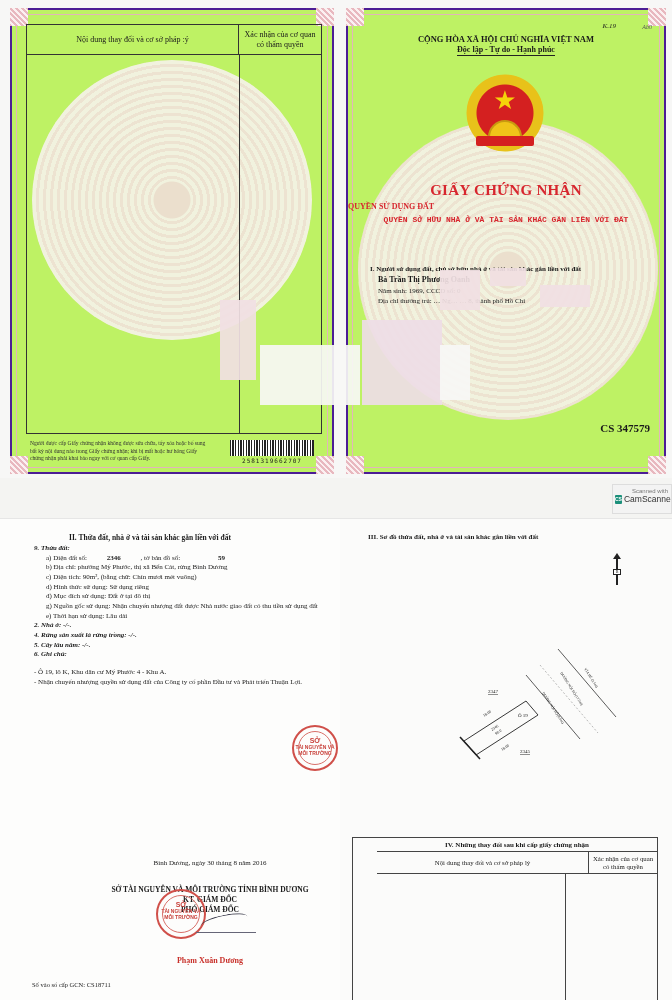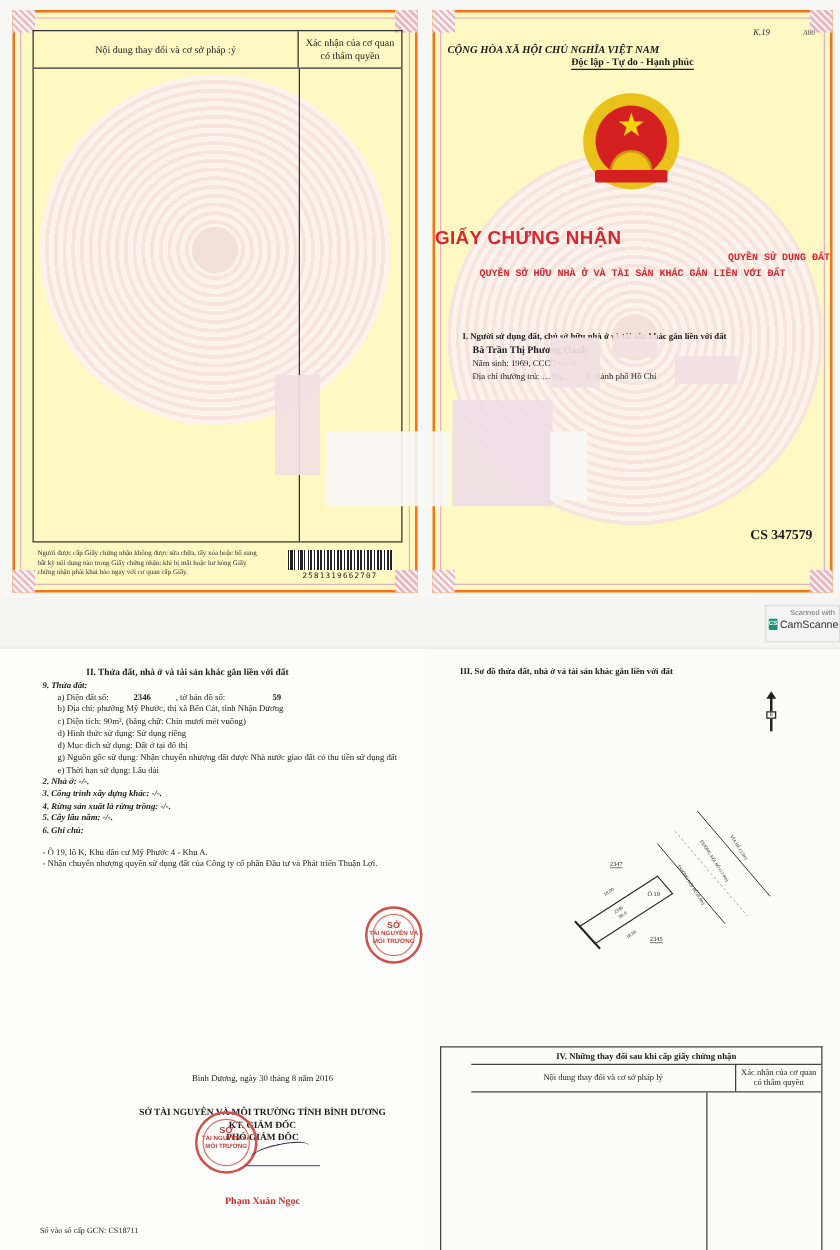--- a/index.html
+++ b/index.html
@@ -1,21 +1,21 @@
 <!DOCTYPE html>
 <html><head>
 <meta charset="utf-8">
 <style>
   * { box-sizing: border-box; margin: 0; padding: 0; }
   html, body { width: 672px; height: 1000px; overflow: hidden; background: #f4f4f2; }
   body { position: relative; font-family: "Liberation Serif", serif; color: #1a1a1a; }
   .top-band { position: absolute; left: 0; top: 0; width: 672px; height: 478px; background: #f7f7f6; }
 
   
-  .cert { position: absolute; top: 8px; height: 466px; background: #fef9c3; border: 2px solid #f97316; }
+  .cert { position: absolute; top: 8px; height: 466px; background: #bef264; border: 2px solid #4c1d95; }
   .cert::before { content: ""; position: absolute; inset: 4px; border: 1px solid #e2b5ba; pointer-events: none; }
   .cert-left { left: 10px; width: 324px; }
   .cert-right { left: 346px; width: 320px; }
   .corner { position: absolute; width: 18px; height: 18px;
     background: repeating-linear-gradient(45deg, #e8b8bf 0 2px, #fbf0f1 2px 4px); }
   .corner.tl { left: -2px; top: -2px; } .corner.tr { right: -2px; top: -2px; }
   .corner.bl { left: -2px; bottom: -2px; } .corner.br { right: -2px; bottom: -2px; }
 
   .drum { position: absolute; border-radius: 50%;
     background:
@@ -30,30 +30,30 @@
   .chg-head .c2 { flex: 1; display: flex; align-items: center; justify-content: center; text-align: center; line-height: 1.15; padding: 0 4px; }
   .chg-body { position: absolute; left: 212px; top: 30px; bottom: 0; border-left: 1px solid #333; }
   .warn { position: absolute; left: 18px; top: 430px; width: 180px; font-size: 5.6px; line-height: 1.35; color: #333; }
   .barcode { position: absolute; left: 218px; top: 430px; width: 84px; height: 16px;
     background: repeating-linear-gradient(90deg, #222 0 1px, #fff 1px 2px, #222 2px 4px, #fff 4px 5px, #222 5px 6px, #fff 6px 8px); }
   .barcode-num { position: absolute; left: 218px; top: 447px; width: 84px; font-family: "DejaVu Sans Mono", monospace; font-size: 6px; letter-spacing: 1px; text-align: center; }
 
   
   .kv { position: absolute; right: 48px; top: 12px; font-size: 7px; font-style: italic; }
   .kv2 { position: absolute; right: 12px; top: 14px; font-size: 6px; font-style: italic; color: #555; }
-  .nation { position: absolute; left: 10px; right: 0; top: 24px; font-size: 8.5px; font-weight: bold; font-style: italic; }
+  .nation { position: absolute; left: 0; right: 0; top: 24px; text-align: center; font-size: 8.5px; font-weight: bold; }
   .motto { position: absolute; left: 0; right: 0; top: 35px; text-align: center; font-size: 8px; font-weight: bold; }
   .motto span { border-bottom: 1px solid #222; padding-bottom: 1px; }
   .emblem { position: absolute; left: 118px; top: 64px; width: 78px; height: 78px; border-radius: 50%;
     background: radial-gradient(circle, #d42020 0 28px, #e8c21a 29px 38px, transparent 39px); }
   .emblem .star { position: absolute; left: 0; right: 0; top: 14px; text-align: center; color: #f5d20a; font-size: 26px; line-height: 1; }
   .emblem .gear { position: absolute; left: 22px; top: 46px; width: 34px; height: 18px; border-radius: 17px 17px 0 0; background: #f0c419; border: 2px solid #c89a10; border-bottom: none; }
   .emblem .ribbon { position: absolute; left: 10px; top: 62px; width: 58px; height: 10px; background: #d42020; border-radius: 2px; }
-  .title-main { position: absolute; left: 0; right: 0; top: 172px; text-align: left; color: #d7262e; font-family: Liberation Sans, sans-serif; font-size: 15px; font-weight: bold; letter-spacing: .3px; }
-  .title-sub1 { position: absolute; left: 0; right: 0; top: 192px; text-align: right; color: #d7262e; font-family: Liberation Mono, monospace; font-size: 8px; font-weight: bold; }
+  .title-main { position: absolute; left: 0; right: 0; top: 172px; text-align: center; color: #d7262e; font-family: Liberation Serif, serif; font-size: 15px; font-weight: bold; letter-spacing: .3px; }
+  .title-sub1 { position: absolute; left: 0; right: 0; top: 192px; text-align: left; color: #d7262e; font-family: Liberation Serif, serif; font-size: 8px; font-weight: bold; }
   .title-sub2 { position: absolute; left: 0; right: 0; top: 205px; text-align: center; color: #d7262e; font-family: Liberation Mono, monospace; font-size: 8px; font-weight: bold; }
   .owner { position: absolute; left: 22px; top: 254px; width: 280px; font-size: 7px; line-height: 1.45; }
   .owner .h { font-weight: bold; }
   .owner .name { font-weight: bold; font-size: 8px; margin-left: 8px; }
   .owner .ln { margin-left: 8px; }
   .serial { position: absolute; right: 14px; top: 412px; font-size: 11px; font-weight: bold; }
   .redact { position: absolute; background: #f1dfe3; opacity: .92; }
   .redact.w { background: #f7f7f5; }
   .redact.v { background: #eedde6; }
 
@@ -183,28 +183,27 @@
     <div class="sec2-title">II. Thửa đất, nhà ở và tài sản khác gắn liền với đất</div>
 
     <div class="land">
       <div class="bi ind">9. Thửa đất:</div>
       <div class="ind2">
         <span>a) Diện đất số:</span><span class="gap"></span>
         <span class="num">2346</span><span class="gap"></span>
         <span>, tờ bản đồ số:</span><span class="gap"></span><span class="gap"></span>
         <span class="num">59</span>
       </div>
-      <div class="ind2">b) Địa chỉ:  phường Mỹ Phước, thị xã Bến Cát, tỉnh Nhận Dương</div>
+      <div class="ind2">b) Địa chỉ:  phường Mỹ Phước, thị xã Bến Cát, rừng Bình Dương</div>
       <div class="ind2">c) Diện tích:       90m², (bằng chữ: Chín mươi mét vuông)</div>
       <div class="ind2">d) Hình thức sử dụng:   Sử dụng riêng</div>
       <div class="ind2">đ) Mục đích sử dụng:  Đất ở tại đô thị</div>
       <div class="ind2">g) Nguồn gốc sử dụng:  Nhận chuyển nhượng đất được Nhà nước giao đất có thu tiền sử dụng đất</div>
       <div class="ind2">e) Thời hạn sử dụng:  Lâu dài</div>
       <div class="bi ind">2. Nhà ở: -/-.</div>
-      <div class="bi ind">3. Công trình xây dựng khác: -/-.</div>
       <div class="bi ind">4. Rừng sản xuất là rừng trồng: -/-.</div>
       <div class="bi ind">5. Cây lâu năm: -/-.</div>
       <div class="bi ind">6. Ghi chú:</div>
       <div class="notes ind">
         <div>- Ô 19, lô K, Khu dân cư Mỹ Phước 4 - Khu A.</div>
         <div>- Nhận chuyển nhượng quyền sử dụng đất của Công ty cổ phần Đầu tư và Phát triển Thuận Lợi.</div>
       </div>
     </div>
 
     <div class="seal" style="left:292px;top:206px;width:46px;height:46px;">
@@ -220,21 +219,21 @@
       <div class="pgd">PHÓ GIÁM ĐỐC</div>
     </div>
 
     <div class="seal" style="left:156px;top:370px;width:50px;height:50px;">
       <div class="t1">SỞ</div>
       <div class="t2">TÀI NGUYÊN VÀ</div>
       <div class="t2">MÔI TRƯỜNG</div>
     </div>
     <div class="signature"></div>
 
-    <div class="signer">Phạm Xuân Ngọc</div>
+    <div class="signer">Phạm Xuân Dương</div>
     <div class="reg-no">Số vào sổ cấp GCN: CS18711</div>
   </div>
 
   <div class="bp-right">
     <div class="sec3-title">III. Sơ đồ thửa đất, nhà ở và tài sản khác gắn liền với đất</div>
 
     <div class="north">
       <div class="shaft"></div>
       <div class="head"></div>
       <div class="b">B</div>

